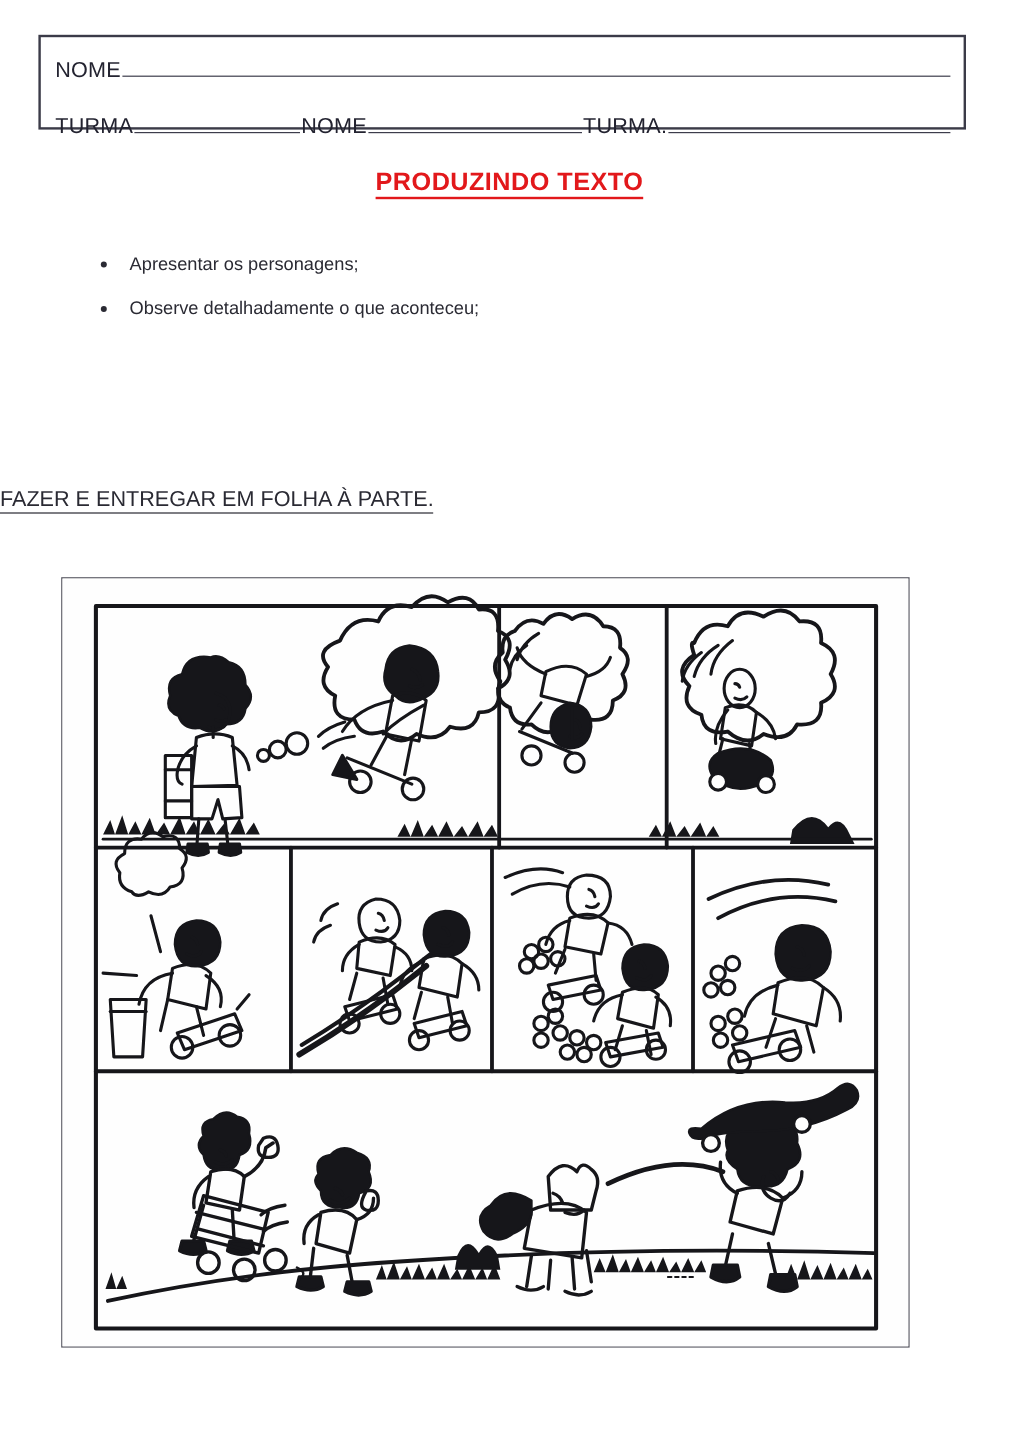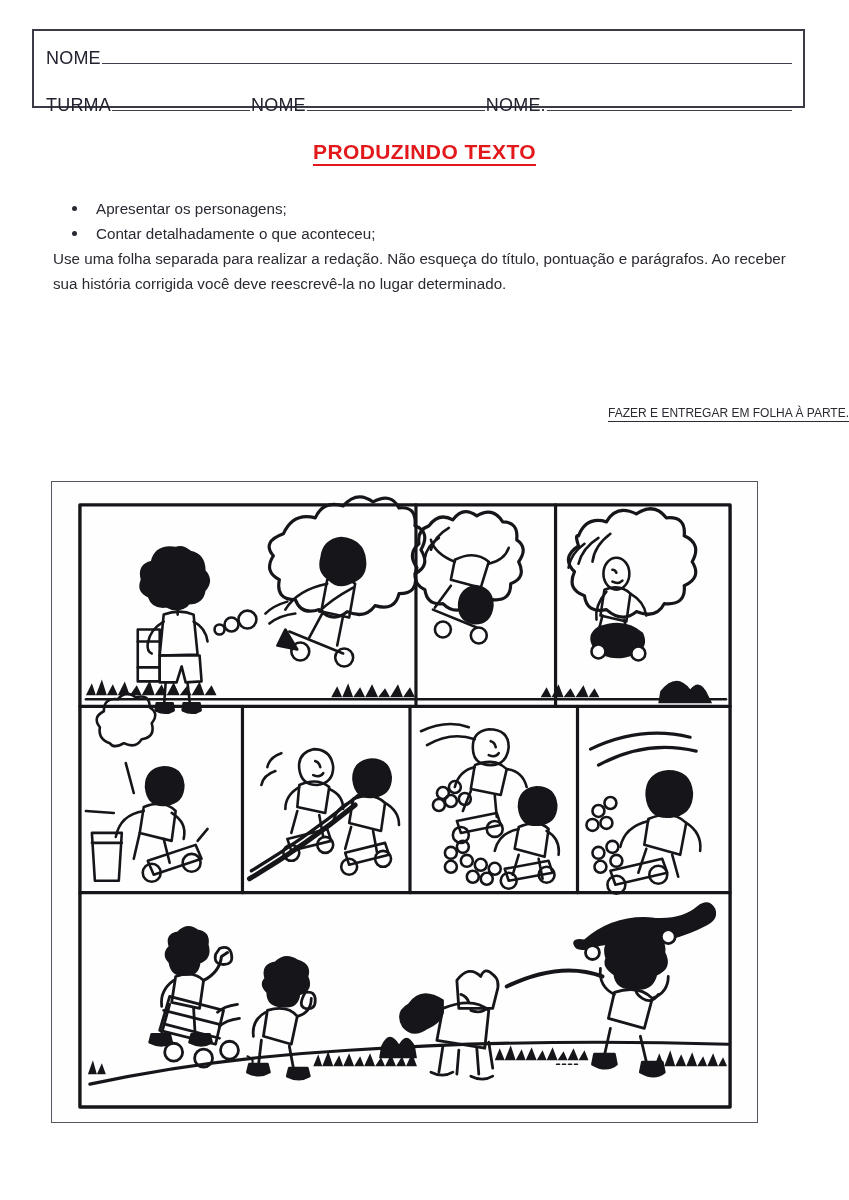--- a/index.html
+++ b/index.html
@@ -84,43 +84,43 @@
   }
   .instructions p { margin: 0; }
   .bullets {
     margin: 0;
     padding: 0;
     list-style: none;
   }
   .bullets li {
     position: relative;
     padding-left: 55px;
-    margin: 0;
+    margin: 12px;
   }
   .bullets li .dot {
     position: absolute;
     left: 31px;
     top: 10px;
     width: 5px;
     height: 5px;
     background: #2a2a33;
     border-radius: 50%;
   }
   .closing {
     margin: 0;
     padding-left: 12px;
   }
   .note {
     position: absolute;
     left: 0;
     right: 0;
     top: 406px;
-    text-align: right;
+    text-align: left;
     font-family: "Liberation Sans", sans-serif;
-    font-size: 12px;
+    font-size: 18px;
     color: #2a2a33;
   }
   .note span {
     border-bottom: 1.3px solid #2a2a33;
     padding-bottom: 1px;
   }
 
   
   .comic-outer {
     position: absolute;
@@ -149,45 +149,44 @@
   <div class="hdr-row hdr-row-nome">
     <span class="hdr-label">NOME</span>
     <span class="hdr-line"></span>
   </div>
 
   <div class="hdr-row hdr-row-turma">
     <span class="hdr-label">TURMA</span>
     <span class="hdr-line w-turma"></span>
     <span class="hdr-label">NOME</span>
     <span class="hdr-line w-data"></span>
-    <span class="hdr-label">NOME.</span>
+    <span class="hdr-label">TURMA.</span>
     <span class="hdr-line w-prof"></span>
   </div>
 
 </div>
 
 <div class="page-title">
   <span>PRODUZINDO TEXTO</span>
 </div>
 
 <div class="instructions">
 
 
   <ul class="bullets">
     <li>
       <span class="dot"></span>
       <span>Apresentar os personagens;</span>
     </li>
     <li>
       <span class="dot"></span>
-      <span>Contar detalhadamente o que aconteceu;</span>
+      <span>Observe detalhadamente o que aconteceu;</span>
     </li>
   </ul>
 
-  <p class="closing">Use uma folha separada para realizar a redação. Não esqueça do título, pontuação e parágrafos. Ao receber sua história corrigida você deve reescrevê-la no lugar determinado.</p>
 
 </div>
 
 <div class="note">
   <span>FAZER E ENTREGAR EM FOLHA À PARTE.</span>
 </div>
 
 <div class="comic-outer">
   <svg class="comic-svg" viewBox="0 0 707 642" preserveAspectRatio="none">
     <rect x="0" y="0" width="707" height="642" fill="#fefefe"></rect>

